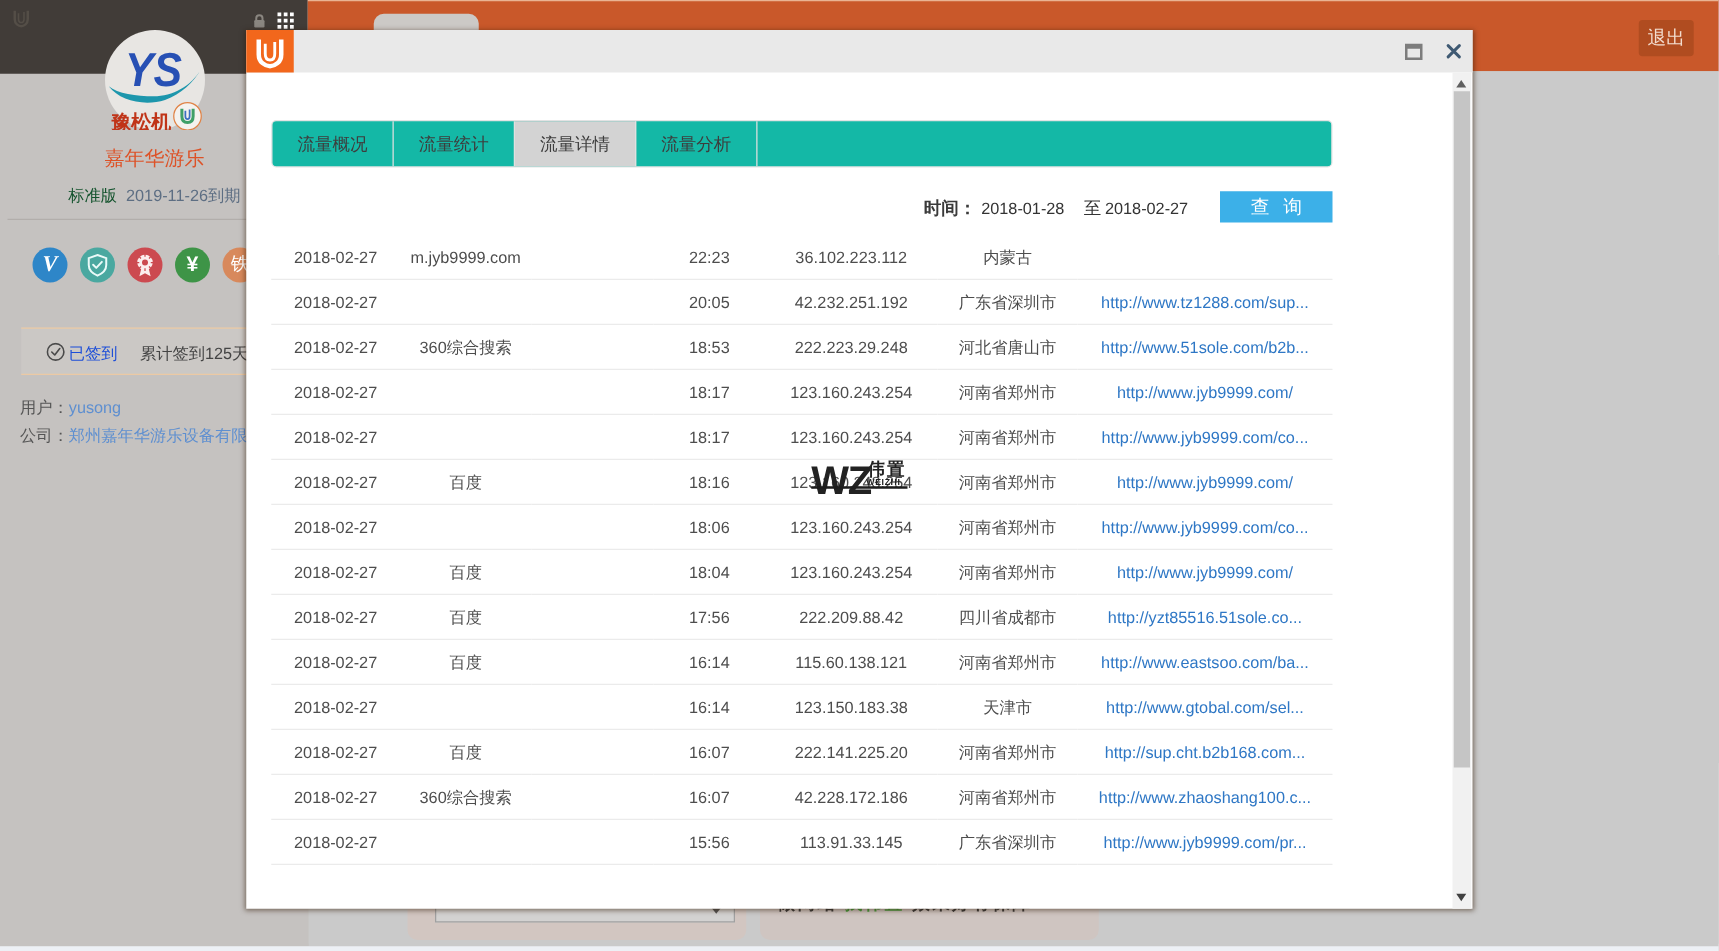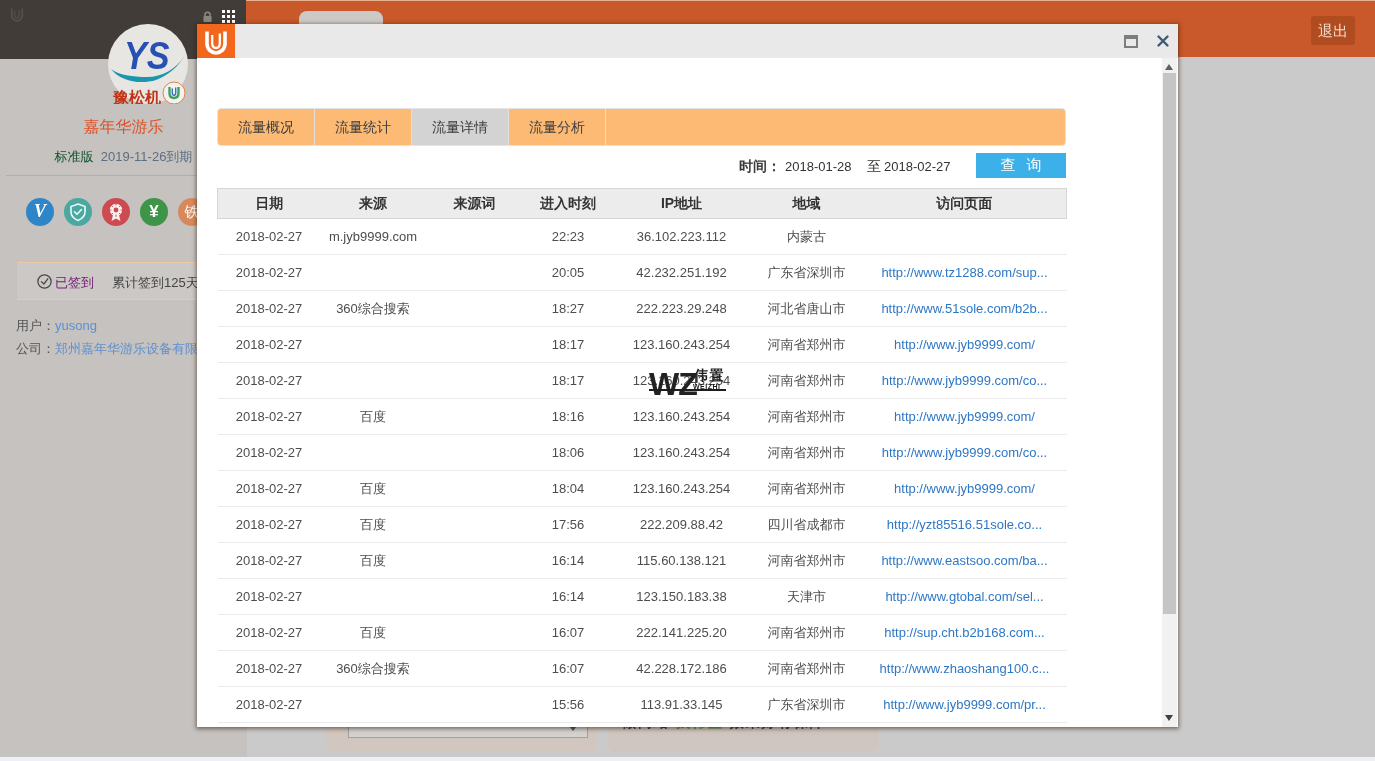--- a/index.html
+++ b/index.html
@@ -12,48 +12,48 @@
 #toptab{left:53px;top:11px;width:84px;height:46px;background:#ccc9c6;border-radius:8px 8px 0 0;}
 #logout{right:20px;top:16px;width:44px;height:29px;background:#b04c20;border-radius:3px;color:#f3ddcf;font-size:15px;text-align:center;line-height:29px;}
 #mainbg{left:247px;top:57px;width:1128px;height:698px;background:#cacaca;}
 #bstrip{left:0;top:757px;width:1375px;height:4px;background:#edf0f5;}
 #panel1{left:326px;top:700px;width:271px;height:52px;background:#d2c6c1;border-radius:8px;}
 #panel2{left:608px;top:700px;width:271px;height:52px;background:#cfc5c1;border-radius:8px;overflow:hidden;}
 #p2txt{left:14px;top:14px;width:250px;font-size:14px;font-weight:bold;color:#3a3a3a;white-space:nowrap;letter-spacing:2px;}
 #sel1{left:22px;top:12px;width:238px;height:24px;background:#d3d2d1;border:1px solid #a0a0a0;}
 #sel1 .car{position:absolute;right:10px;top:13px;width:0;height:0;border-left:4px solid transparent;border-right:4px solid transparent;border-top:5px solid #555;}
 
-#logocirc{left:84px;top:24px;width:80px;height:80px;border-radius:50%;background:#e8e6e3;margin-left:24px;}
+#logocirc{left:84px;top:24px;width:80px;height:80px;border-radius:50%;background:#e8e6e3;}
 #org{left:0;top:117px;width:247px;text-align:center;font-size:16px;color:#dd5227;}
 #ver{left:0;top:148px;width:247px;text-align:center;font-size:13px;color:#5d6e83;}
 #ver b{color:#14532d;font-weight:normal;}
 #sep{left:6px;top:175px;width:241px;height:1px;background:#b2aeab;}
 #icons{left:26px;top:198px;height:28px;}
 .ic{position:absolute;top:0;width:28px;height:28px;border-radius:50%;color:#fff;text-align:center;}
 #signbox{left:17px;top:262px;width:230px;height:36px;background:#cbc8c5;border-top:1px solid #ecc9a4;border-bottom:1px solid #ecc9a4;}
-#signbox .t1{position:absolute;left:38px;top:11px;font-size:13px;color:#701a75;}
+#signbox .t1{position:absolute;left:38px;top:11px;font-size:13px;color:#1d4ed8;}
 #signbox .t2{position:absolute;left:95px;top:11px;font-size:13px;color:#444;}
 #userln{left:16px;top:317px;font-size:13px;color:#555;}
 #compln{left:16px;top:340px;font-size:13px;color:#555;white-space:nowrap;}
 .blue{color:#5e8fd0;}
 
 #modal{left:197px;top:24px;width:981px;height:703px;background:#fff;box-shadow:0 1px 4px 1px rgba(50,25,5,.55);}
 #mhead{left:0;top:0;width:981px;height:34px;background:#e9e9e9;}
 #micon{left:0;top:0;width:38px;height:34px;background:#f2671c;}
 #mtitle{left:49px;top:0;height:34px;line-height:34px;font-size:14px;color:#555;}
 #mmax{left:927px;top:11px;width:10px;height:7px;border:2px solid #7d7d7d;border-top:4px solid #7d7d7d;}
 #mclose{left:959px;top:10px;width:14px;height:14px;}
 
 #sbar{left:965px;top:34px;width:15px;height:669px;background:#f1f1f1;}
 #sthumb{left:1px;top:15px;width:13px;height:541px;background:#c5c5c5;}
 .sarr{position:absolute;left:3px;width:0;height:0;border-left:4.5px solid transparent;border-right:4.5px solid transparent;}
 #sup{top:6px;border-bottom:6px solid #606060;}
 #sdn{bottom:6px;border-top:6px solid #404040;}
 
-#tabs{left:20px;top:84px;width:847px;height:36px;background:#fdba74;border:1px solid #e3e3e3;border-radius:4px;}
+#tabs{left:20px;top:72px;width:847px;height:36px;background:#14b8a6;border:1px solid #e3e3e3;border-radius:4px;}
 .tab{position:absolute;top:0;height:36px;line-height:36px;text-align:center;font-size:14px;color:#3d3d3d;border-right:1px solid #e0e0e0;width:96px;}
 .tab.sel{background:#d3d3d3;}
 
 #trow{left:0;top:129px;width:859px;height:26px;font-size:13px;color:#333;}
 #lab{left:542px;top:5px;font-weight:bold;font-size:14px;color:#3a3a3a;}
 #d1{left:588px;top:6px;}
 #zhi{left:670px;top:5px;font-size:14px;}
 #d2{left:687px;top:6px;}
 #qbtn{left:779px;top:0;width:90px;height:25px;background:#3cb0e8;color:#fff;font-size:15px;display:flex;align-items:center;justify-content:center;}
 #qbtn i{font-style:normal;}
@@ -201,29 +201,20 @@
     <colgroup>
         <col style="width:103px">
         <col style="width:105px">
         <col style="width:98px">
         <col style="width:89px">
         <col style="width:138px">
         <col style="width:112px">
         <col style="width:204px">
       </colgroup>
     <tbody>
-        <tr>
-          <th>日期</th>
-          <th>来源</th>
-          <th>来源词</th>
-          <th>进入时刻</th>
-          <th>IP地址</th>
-          <th>地域</th>
-          <th>访问页面</th>
-        </tr>
     <tr>
           <td>2018-02-27</td>
           <td>m.jyb9999.com</td>
           <td></td>
           <td>22:23</td>
           <td>36.102.223.112</td>
           <td>内蒙古</td>
           <td></td>
         </tr>
     <tr>
@@ -232,21 +223,21 @@
           <td></td>
           <td>20:05</td>
           <td>42.232.251.192</td>
           <td>广东省深圳市</td>
           <td class="lk">http://www.tz1288.com/sup...</td>
         </tr>
     <tr>
           <td>2018-02-27</td>
           <td>360综合搜索</td>
           <td></td>
-          <td>18:27</td>
+          <td>18:53</td>
           <td>222.223.29.248</td>
           <td>河北省唐山市</td>
           <td class="lk">http://www.51sole.com/b2b...</td>
         </tr>
     <tr>
           <td>2018-02-27</td>
           <td></td>
           <td></td>
           <td>18:17</td>
           <td>123.160.243.254</td>

